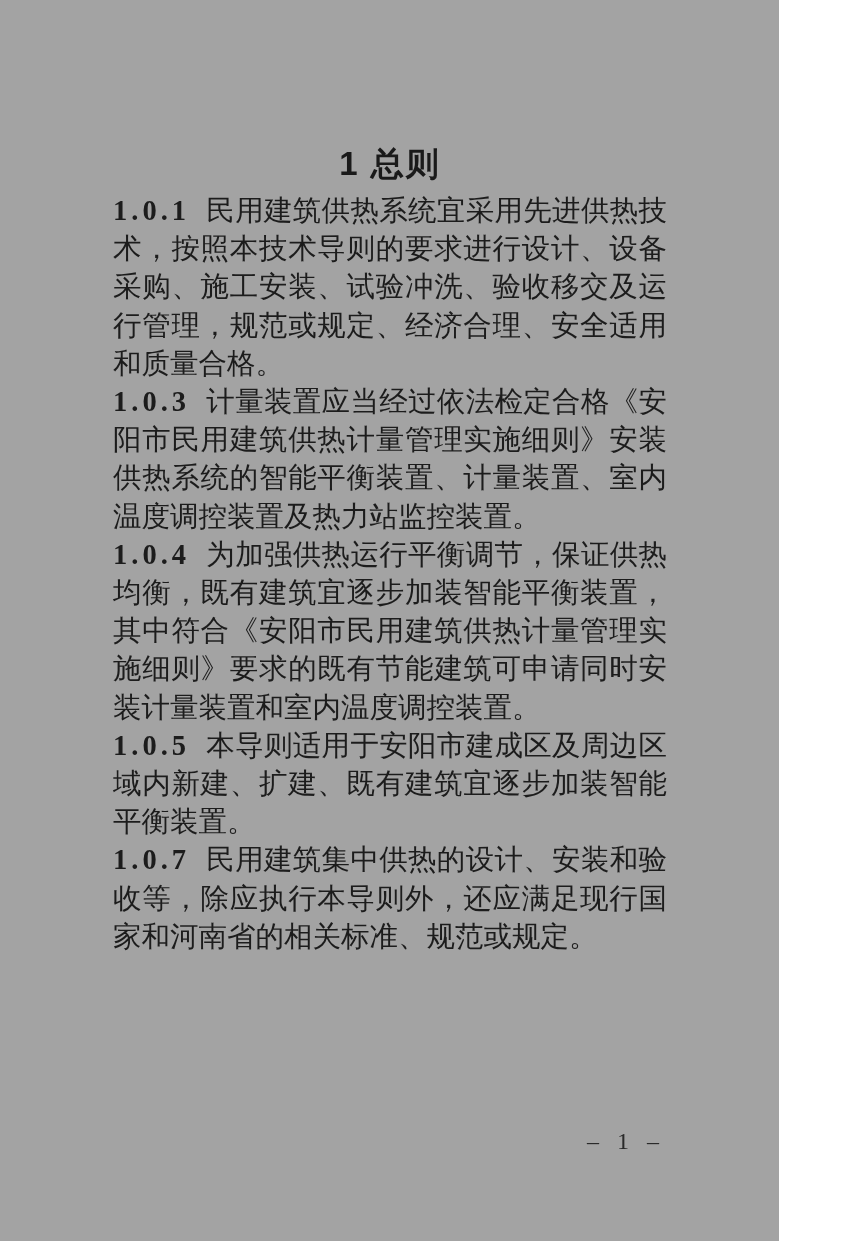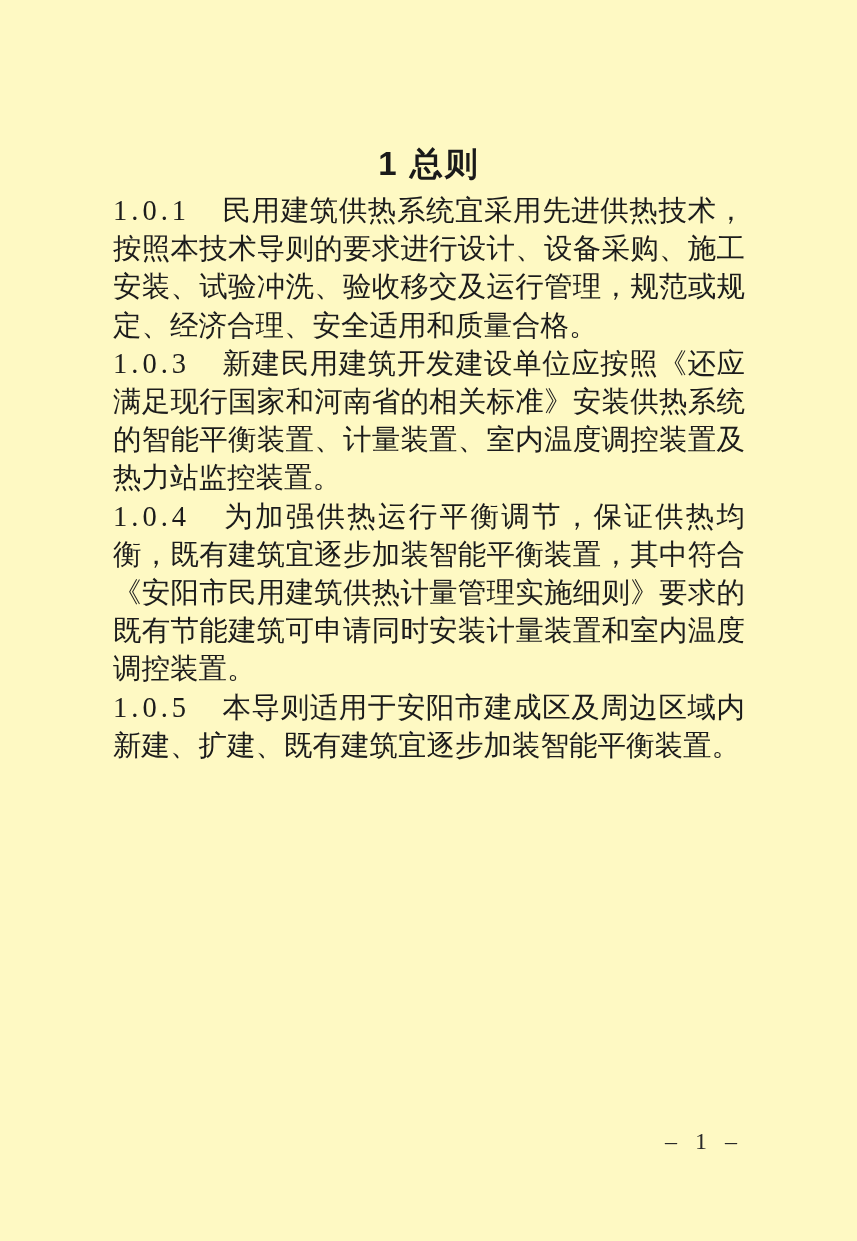--- a/index.html
+++ b/index.html
@@ -2,23 +2,23 @@
 <html><head>
 <meta charset="utf-8">
 <style>
   html, body {
     margin: 0;
     padding: 0;
     background: #ffffff;
   }
   .document-page {
     position: relative;
-    width: 857px;
+    width: 779px;
     height: 1241px;
-    background: #fef9c3;
+    background: #a3a3a3;
     color: #000000;
     overflow: hidden;
     font-family: "Liberation Serif", "DejaVu Serif", serif;
   }
   .content {
     position: absolute;
     left: 113px;
     right: 112px;
     top: 144px;
   }
@@ -35,22 +35,23 @@
   .clause {
     margin: 0;
     font-size: 28.5px;
     line-height: 38.2px;
     text-align: justify;
     text-justify: inter-character;
     color: #1c1c1c;
   }
   .clause-number {
     letter-spacing: 4px;
-    margin-right: 32px;
+    margin-right: 16px;
     white-space: nowrap;
+    font-weight: bold;
   }
   .page-number {
     position: absolute;
     top: 1128px;
     right: 114px;
     font-size: 24px;
     letter-spacing: 6px;
     color: #2a2a2a;
   }
 </style>
@@ -61,29 +62,32 @@
   <div class="content">
 
     <h1 class="doc-title">1  总则</h1>
 
     <p class="clause">
       <span class="clause-number">1.0.1</span><span>民用建筑供热系统宜采用先进供热技术，按照本技术导则的要求进行设计、设备采购、施工安装、试验冲洗、验收移交及运行管理，规范或规定、经济合理、安全适用和质量合格。</span>
     </p>
 
 
     <p class="clause">
-      <span class="clause-number">1.0.3</span><span>新建民用建筑开发建设单位应按照《还应满足现行国家和河南省的相关标准》安装供热系统的智能平衡装置、计量装置、室内温度调控装置及热力站监控装置。</span>
+      <span class="clause-number">1.0.3</span><span>计量装置应当经过依法检定合格《安阳市民用建筑供热计量管理实施细则》安装供热系统的智能平衡装置、计量装置、室内温度调控装置及热力站监控装置。</span>
     </p>
 
     <p class="clause">
       <span class="clause-number">1.0.4</span><span>为加强供热运行平衡调节，保证供热均衡，既有建筑宜逐步加装智能平衡装置，其中符合《安阳市民用建筑供热计量管理实施细则》要求的既有节能建筑可申请同时安装计量装置和室内温度调控装置。</span>
     </p>
 
     <p class="clause">
       <span class="clause-number">1.0.5</span><span>本导则适用于安阳市建成区及周边区域内新建、扩建、既有建筑宜逐步加装智能平衡装置。</span>
     </p>
 
 
+    <p class="clause">
+      <span class="clause-number">1.0.7</span><span>民用建筑集中供热的设计、安装和验收等，除应执行本导则外，还应满足现行国家和河南省的相关标准、规范或规定。</span>
+    </p>
 
   </div>
 
   <div class="page-number">– 1 –</div>
 </div>
 
 </body></html>

